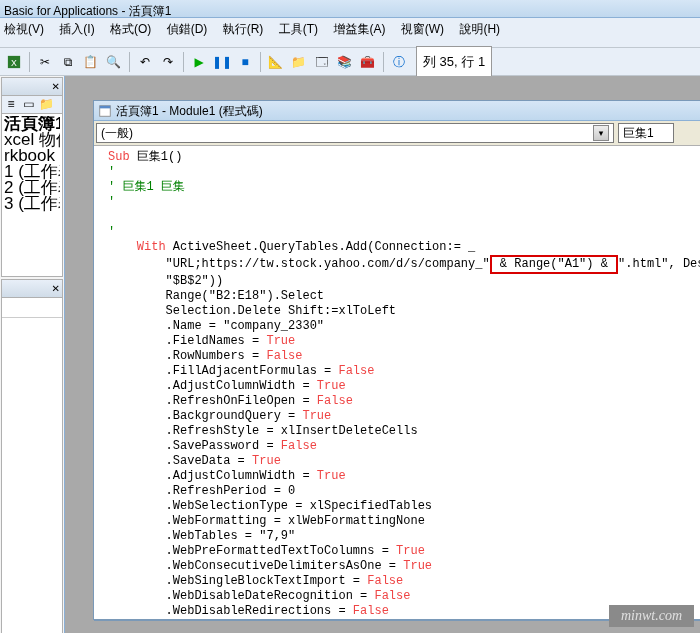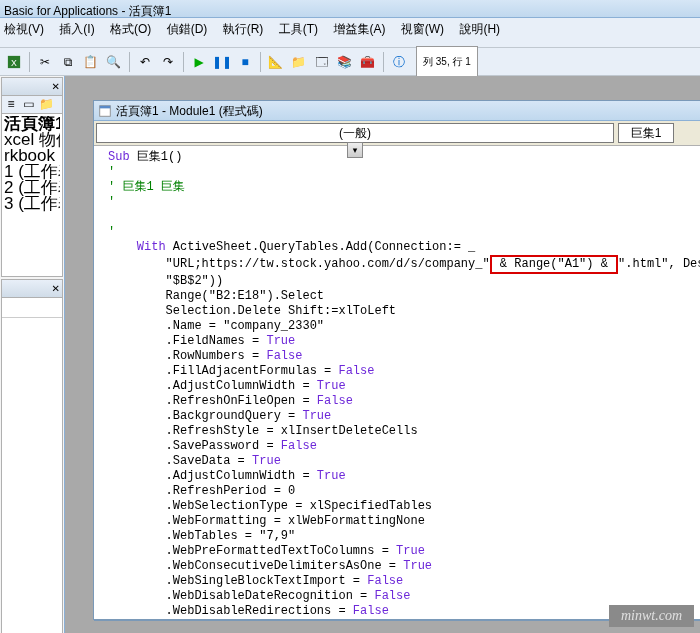--- a/index.html
+++ b/index.html
@@ -45,21 +45,21 @@
   align-items: center;
   justify-content: center;
   border: 1px solid transparent;
   font-size: 12px;
 }
 .tb-sep { width: 1px; height: 20px; background: #b0b8c0; margin: 0 2px; }
 .status-field {
   border: 1px solid #999;
   background: #fff;
   padding: 1px 6px;
-  font-size: 10px;
+  font-size: 13px;
   margin-left: 4px;
 }
 .workspace {
   display: flex;
   height: calc(633px - 72px);
   background: #a9a9a9;
 }
 .sidebar {
   width: 65px;
   background: #f4f4f4;
@@ -124,21 +124,20 @@
 .dropdown {
   border: 1px solid #7a7a7a;
   background: #fff;
   height: 20px;
   line-height: 18px;
   padding: 0 4px;
   font-size: 12px;
   display: flex;
   justify-content: space-between;
   align-items: center;
-  flex-direction: column;
 }
 .dd1 { width: 518px; margin-right: 4px; }
 .dd2 { width: 56px; }
 .dd-arrow {
   width: 16px;
   height: 16px;
   background: linear-gradient(to bottom,#eee,#ccc);
   border: 1px solid #888;
   text-align: center;
   font-size: 9px;
@@ -147,21 +146,21 @@
 .code-pane {
   font-family: Consolas, "Courier New", monospace;
   font-size: 12px;
   line-height: 15px;
   padding: 4px 4px 4px 14px;
   height: calc(100% - 44px);
   overflow: hidden;
   white-space: pre;
   color: #000;
 }
-.kw { color: #6d28d9; }
+.kw { color: #ef4444; }
 .cm { color: #008000; }
 .highlight-box {
   border: 2px solid #d80000;
   padding: 0 1px;
   display: inline-block;
 }
 .watermark {
   position: absolute;
   bottom: 6px;
   right: 6px;

